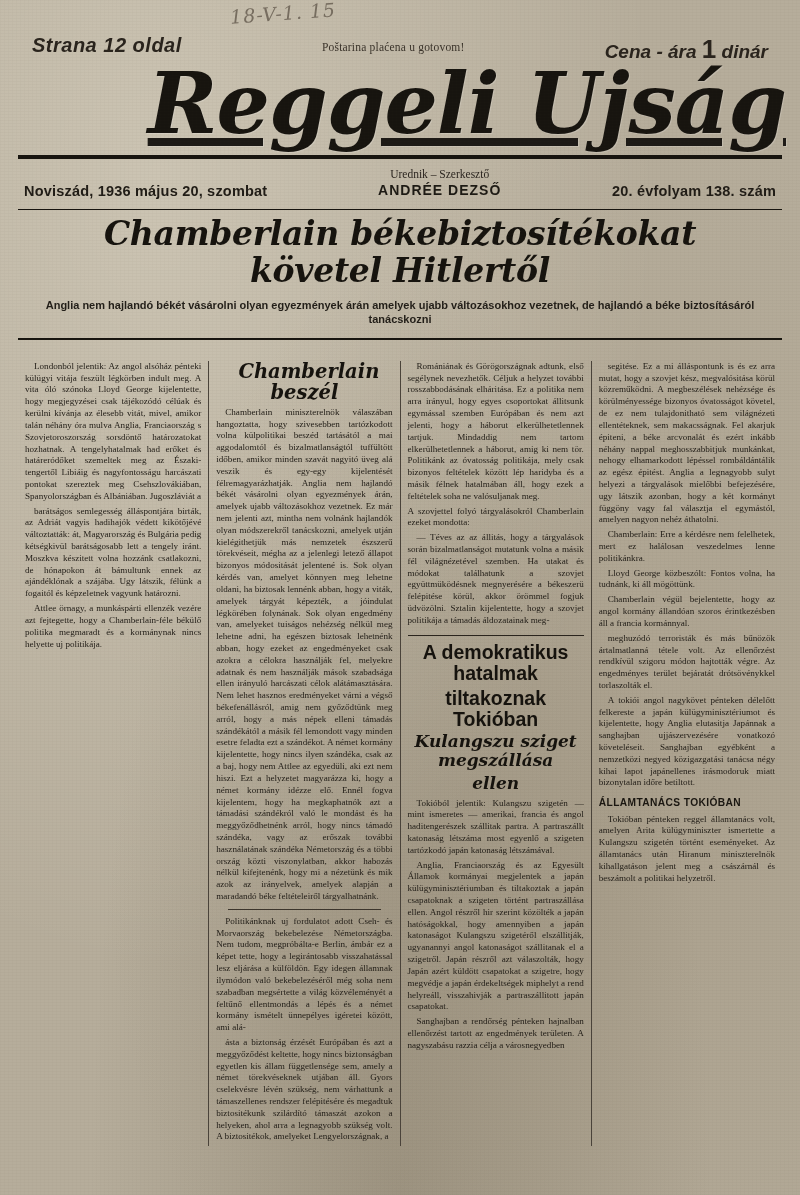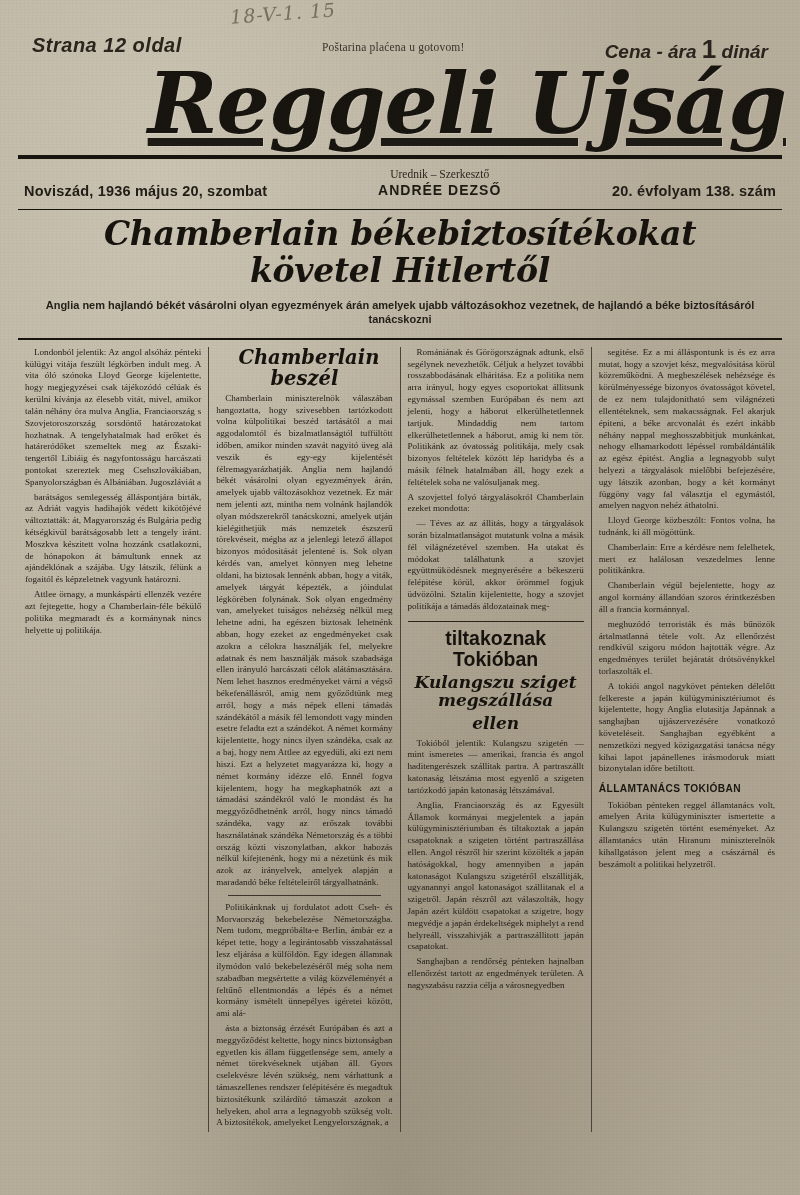--- a/index.html
+++ b/index.html
@@ -165,21 +165,21 @@
     text-align: center;
   }
   .rule-under-head {
     border-top: 2px solid #17140f;
     margin: 9px 4px 0 4px;
   }
 
   
   .columns {
     display: flex;
-    padding: 7px 4px 0 4px;
+    padding: 21px 4px 0 4px;
     gap: 0;
   }
   .col {
     flex: 1 1 0;
     padding: 0 7px;
     font-family: "Liberation Serif", serif;
     font-size: 9.1px;
     line-height: 1.30;
     text-align: justify;
     color: #201c16;
@@ -301,32 +301,33 @@
       <p>Politikánknak uj fordulatot adott Cseh- és Morvaország bekebelezése Németországba. Nem tudom, megpróbálta-e Berlin, ámbár ez a képet tette, hogy a legirántosabb visszahatással lesz eljárása a külföldön. Egy idegen államnak ilymódon való bekebelezéséről még soha nem szabadban megsértette a világ közvéleményét a feltűnő ellentmondás a lépés és a német kormány ismételt ünnepélyes igéretei között, ami alá-</p>
       <p>ásta a biztonság érzését Európában és azt a meggyőződést keltette, hogy nincs biztonságban egyetlen kis állam függetlensége sem, amely a német törekvéseknek utjában áll. Gyors cselekvésre lévén szükség, nem várhattunk a támaszellenes rendszer felépitésére és megadtuk biztositékunk szilárdító támaszát azokon a helyeken, ahol arra a legnagyobb szükség volt. A biztositékok, amelyeket Lengyelországnak, a</p>
     </div>
 
     <div class="col">
       <p>Romániának és Görögországnak adtunk, első segélynek nevezhetők. Céljuk a helyzet további rosszabbodásának elháritása. Ez a politika nem arra irányul, hogy egyes csoportokat állitsunk egymással szemben Európában és nem azt jelenti, hogy a háborut elkerülhetetlennek tartjuk. Mindaddig nem tartom elkerülhetetlennek a háborut, amig ki nem tör. Politikánk az óvatosság politikája, mely csak bizonyos feltételek között lép haridyba és a másik félnek hatalmában áll, hogy ezek a feltételek soha ne valósuljanak meg.</p>
       <p class="noindent">A szovjettel folyó tárgyalásokról Chamberlain ezeket mondotta:</p>
       <p>— Téves az az állitás, hogy a tárgyalások során bizalmatlanságot mutatunk volna a másik fél világnézetével szemben. Ha utakat és módokat találhatunk a szovjet együttmüködésnek megnyerésére a békeszerü felépitése körül, akkor örömmel fogjuk üdvözölni. Sztalin kijelentette, hogy a szovjet politikája a támadás áldozatainak meg-</p>
 
       <div class="sep-rule-wide"></div>
+      <div class="story2-title">A demokratikus hatalmak</div>
       <div class="story2-title">tiltakoznak Tokióban</div>
       <div class="story2-sub">Kulangszu sziget megszállása</div>
       <div class="story2-sub">ellen</div>
       <p>Tokióból jelentik: Kulangszu szigetén — mint ismeretes — amerikai, francia és angol haditengerészek szállitak partra. A partraszállt katonaság létszáma most egyenlő a szigeten tartózkodó japán katonaság létszámával.</p>
       <p>Anglia, Franciaország és az Egyesült Államok kormányai megjelentek a japán külügyminisztériumban és tiltakoztak a japán csapatoknak a szigeten történt partraszállása ellen. Angol részről hir szerint közölték a japán hatóságokkal, hogy amennyiben a japán katonaságot Kulangszu szigetéről elszállitják, ugyanannyi angol katonaságot szállitanak el a szigetről. Japán részről azt válaszolták, hogy Japán azért küldött csapatokat a szigetre, hogy megvédje a japán érdekeltségek miphelyt a rend helyreáll, visszahivják a partraszállitott japán csapatokat.</p>
       <p>Sanghajban a rendőrség pénteken hajnalban ellenőrzést tartott az engedmények területen. A nagyszabásu razzia célja a városnegyedben</p>
     </div>
 
     <div class="col">
       <p>segitése. Ez a mi álláspontunk is és ez arra mutat, hogy a szovjet kész, megvalósitása körül közreműködni. A megbeszélések nehézsége és körülményessége bizonyos óvatosságot követel, de ez nem tulajdonitható sem világnézeti ellentéteknek, sem makacsságnak. Fel akarjuk épiteni, a béke arcvonalát és ezért inkább néhány nappal meghosszabbitjuk munkánkat, nehogy elhamarkodott lépéssel rombáldántálik az egész épitést. Anglia a legnagyobb sulyt helyezi a tárgyalások mielőbbi befejezésére, ugy látszik azonban, hogy a két kormányt függöny vagy fal választja el egymástól, amelyen nagyon nehéz áthatolni.</p>
+      <p>Chamberlain: Erre a kérdésre nem felelhetek, mert ez halálosan veszedelmes lenne politikánkra.</p>
       <p>Lloyd George közbeszólt: Fontos volna, ha tudnánk, ki áll mögöttünk.</p>
-      <p>Chamberlain: Erre a kérdésre nem felelhetek, mert ez halálosan veszedelmes lenne politikánkra.</p>
       <p>Chamberlain végül bejelentette, hogy az angol kormány állandóan szoros érintkezésben áll a francia kormánnyal.</p>
       <p>meghuzódó terroristák és más bűnözök ártalmatlanná tétele volt. Az ellenőrzést rendkívül szigoru módon hajtották végre. Az engedményes terület bejáratát drótsövénykkel torlaszolták el.</p>
       <p>A tokiói angol nagykövet pénteken délelőtt felkereste a japán külügyminisztériumot és kijelentette, hogy Anglia elutasitja Japánnak a sanghajban ujjászervezésére vonatkozó követeléseit. Sanghajban egyébként a nemzetközi negyed közigazgatási tanácsa négy kihai lapot japánellenes irásmodoruk miatt bizonytalan időre betiltott.</p>
       <div class="kicker">ÁLLAMTANÁCS TOKIÓBAN</div>
       <p>Tokióban pénteken reggel államtanács volt, amelyen Arita külügyminiszter ismertette a Kulangszu szigetén történt eseményeket. Az államtanács után Hiranum miniszterelnök kihallgatáson jelent meg a császárnál és beszámolt a politikai helyzetről.</p>
     </div>
 
   </div>
 </div>
 

